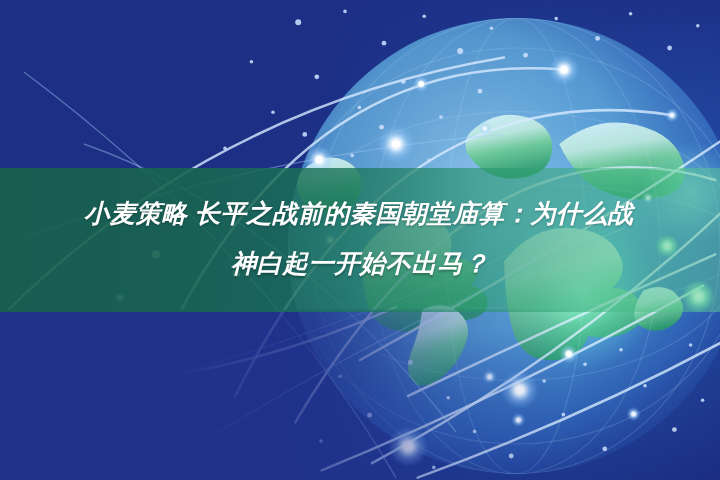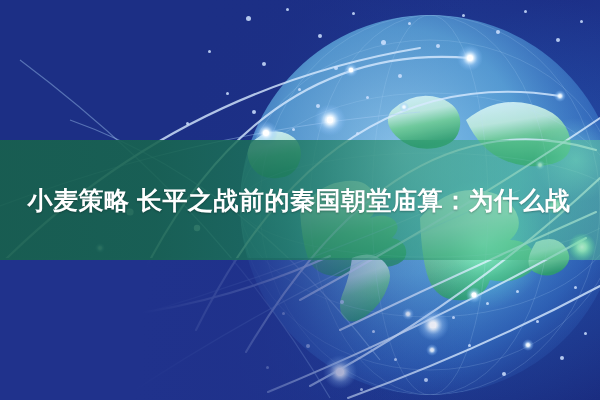--- a/index.html
+++ b/index.html
@@ -85,26 +85,27 @@
         rgba(70,186,130,0.52) 86%,
         rgba(96,205,148,0.48) 100%);
     display: flex;
     flex-direction: column;
     align-items: center;
     justify-content: center;
   }
 
   .title-line {
     color: #ffffff;
-    font-size: 25px;
+    font-size: 21px;
     font-weight: bold;
     line-height: 42px;
     letter-spacing: 0.5px;
     white-space: nowrap;
     text-shadow: 0 1px 2px rgba(0,0,0,0.28);
+    font-style: italic;
   }
   .title-line.line1 { margin-left: -2px; }
   .title-line.line2 { }
 
   
   .stars { position: absolute; inset: 0; }
   .stars i {
     position: absolute;
     display: block;
     border-radius: 50%;
@@ -267,15 +268,16 @@
     <i style="left:486px;top:302px;width:3px;height:3px;"></i>
     <i style="left:516px;top:290px;width:3px;height:3px;"></i>
     <i style="left:574px;top:286px;width:3px;height:3px;"></i>
   </div>
 
   <div class="layer bg-greenglow"></div>
   <div class="layer bg-bottomleft"></div>
 
   <div class="title-band">
     <div class="title-line line1">小麦策略 长平之战前的秦国朝堂庙算：为什么战</div>
+    <div class="title-line line2">神白起一开始不出马？</div>
   </div>
 
 </div>
 
 </body></html>

